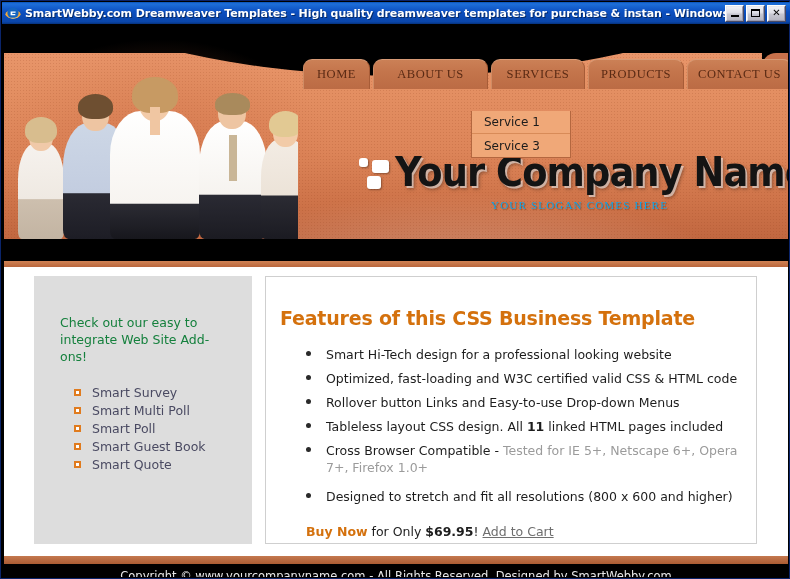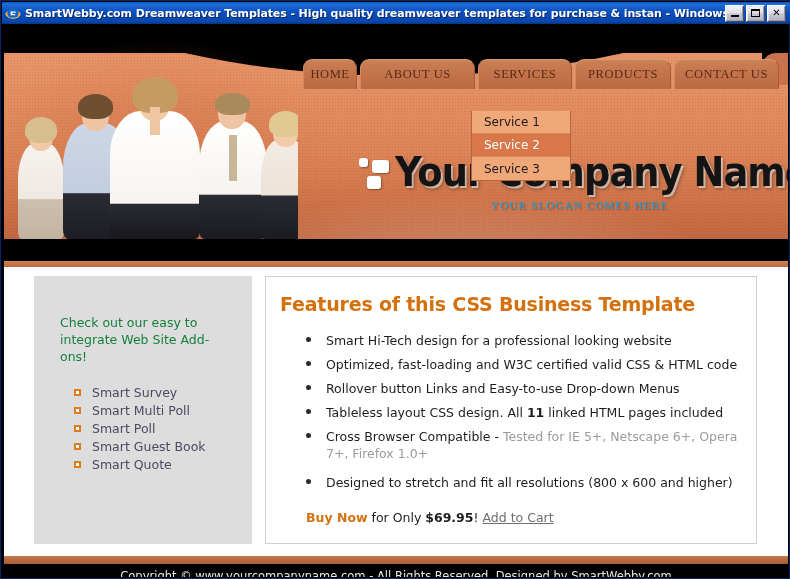--- a/index.html
+++ b/index.html
@@ -99,21 +99,21 @@
     background:linear-gradient(to bottom,#cb8056 0%,#c4754c 40%,#bb6b44 100%);
     border-top-left-radius:9px;border-top-right-radius:9px;
     border-top:1px solid #d79a76;border-left:1px solid #d08c64;border-right:1px solid #a75c37;
     margin-right:3px;display:flex;align-items:center;justify-content:center;
     box-sizing:border-box;
   }
   .tab span{
     font-family:"Liberation Serif",serif;font-size:12.5px;color:#5a2a14;
     letter-spacing:.6px;white-space:nowrap;
   }
-  .tab.t-home{width:54px;}
+  .tab.t-home{width:67px;}
   .tab.t-about{width:115px;}
   .tab.t-services{width:94px;}
   .tab.t-products{width:96px;}
   .tab.t-contact{width:105px;margin-right:16px;}
 
   
   .dropdown{
     position:absolute;left:467px;top:85px;width:98px;z-index:40;
     border-left:1px solid #b4673f;border-right:1px solid #b4673f;border-bottom:1px solid #b4673f;
   }
@@ -159,21 +159,21 @@
   .sb-title{font-size:12.5px;font-weight:bold;color:#121212;letter-spacing:.2px;}
   .sb-text{font-size:12.5px;color:#15803d;line-height:17px;margin-top:18px;}
   .sb-list{margin:19px 0 0 0;padding:0;list-style:none;}
   .sb-list li{display:flex;align-items:center;height:16px;margin-bottom:2px;}
   .sq{width:7px;height:7px;box-sizing:border-box;border:2px solid #e07b1e;background:#fff;
      margin-right:11px;margin-left:14px;flex:0 0 7px;}
   .sb-link{font-size:12.5px;color:#4a4a62;text-decoration:none;}
 
   .content{
     position:absolute;left:261px;top:9px;width:492px;height:268px;
-    background:#fff;border:1px solid #cfcfcf;box-sizing:border-box;padding:16px 14px 0 13px;
+    background:#fff;border:1px solid #cfcfcf;box-sizing:border-box;padding:30px 14px 0 13px;
   }
   .c-title{
     font-size:19px;font-weight:bold;color:#d4710d;letter-spacing:-.2px;margin:0 0 0 1px;
   }
   .f-list{margin:17px 0 0 0;padding:0 0 0 25px;list-style:none;}
   .f-list li{
     position:relative;font-size:12.5px;color:#1d1d1d;line-height:17px;margin-bottom:7px;
     padding-left:22px;
   }
   .f-list li::before{
@@ -295,21 +295,20 @@
         <div class="tab t-products">
           <span>PRODUCTS</span>
         </div>
         <div class="tab t-contact">
           <span>CONTACT US</span>
         </div>
       </div>
 
       <div class="dropdown">
         <div class="ditem">Service 1</div>
-        <div class="ditem hot">Service 2</div>
         <div class="ditem">Service 3</div>
       </div>
     </div>
 
     <div class="divider"></div>
 
     <div class="body-area">
 
       <div class="sidebar">
         <div class="sb-text">Check out our easy to integrate Web Site Add-ons!</div>

